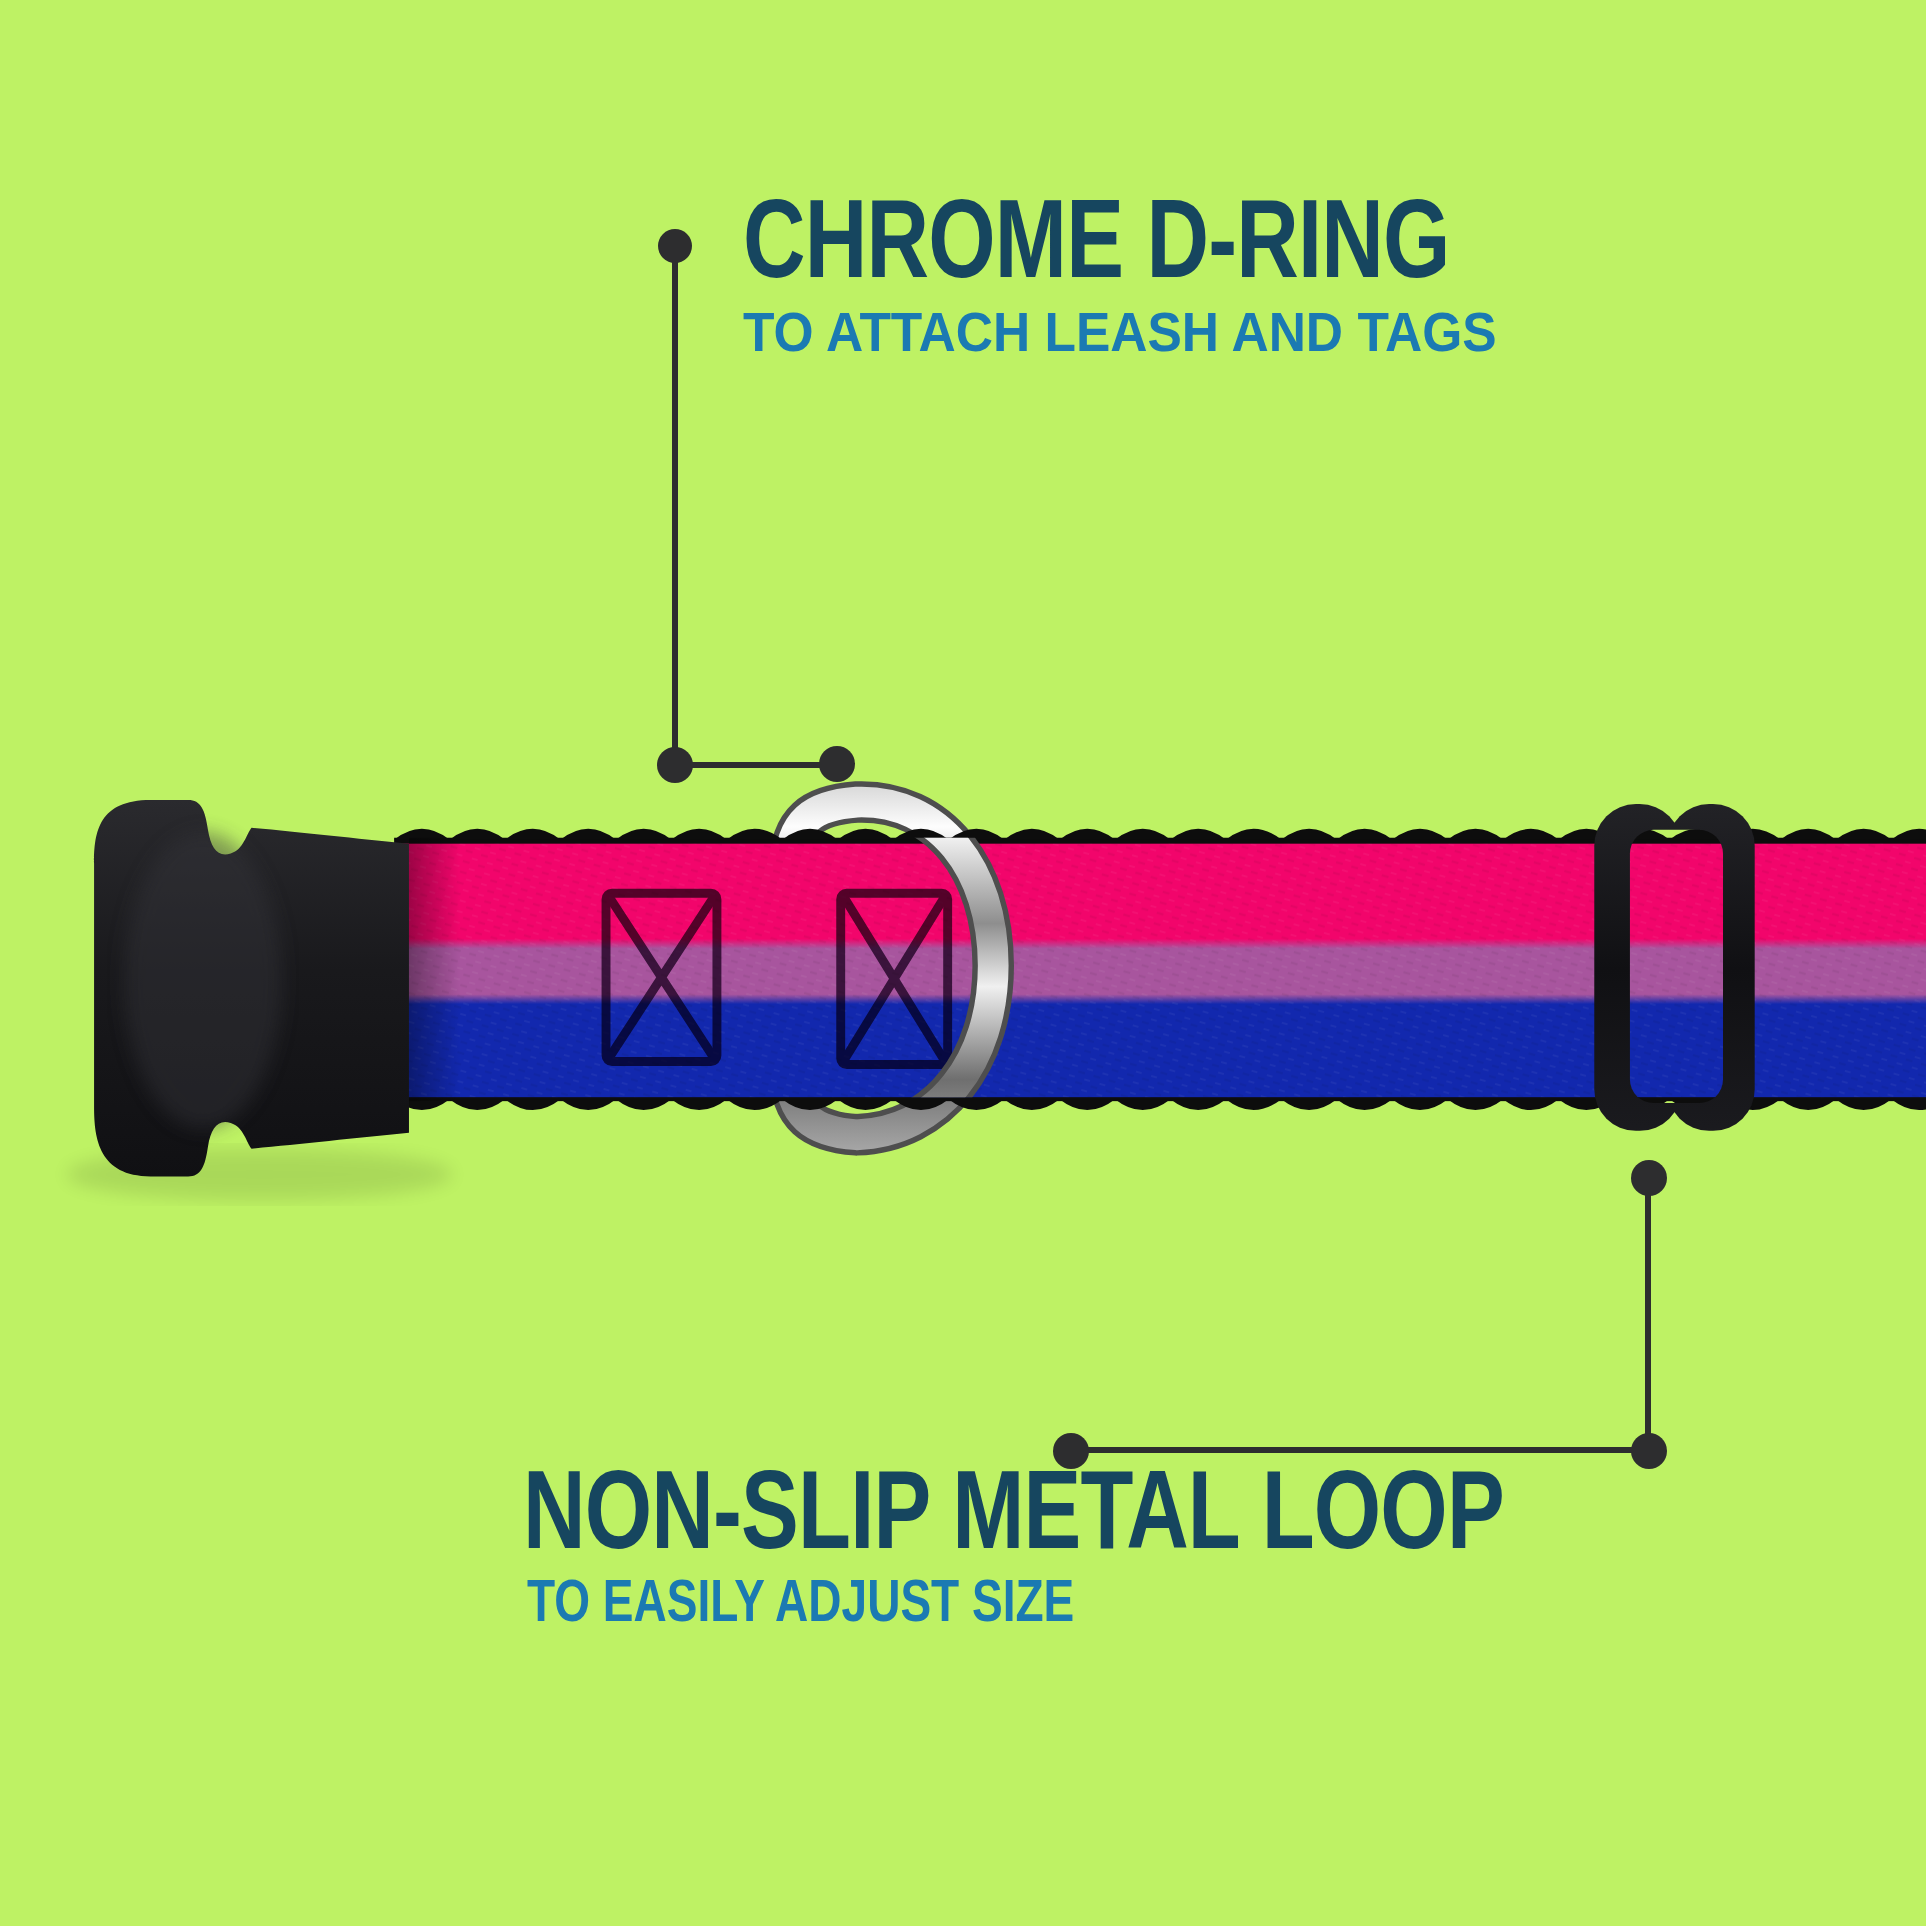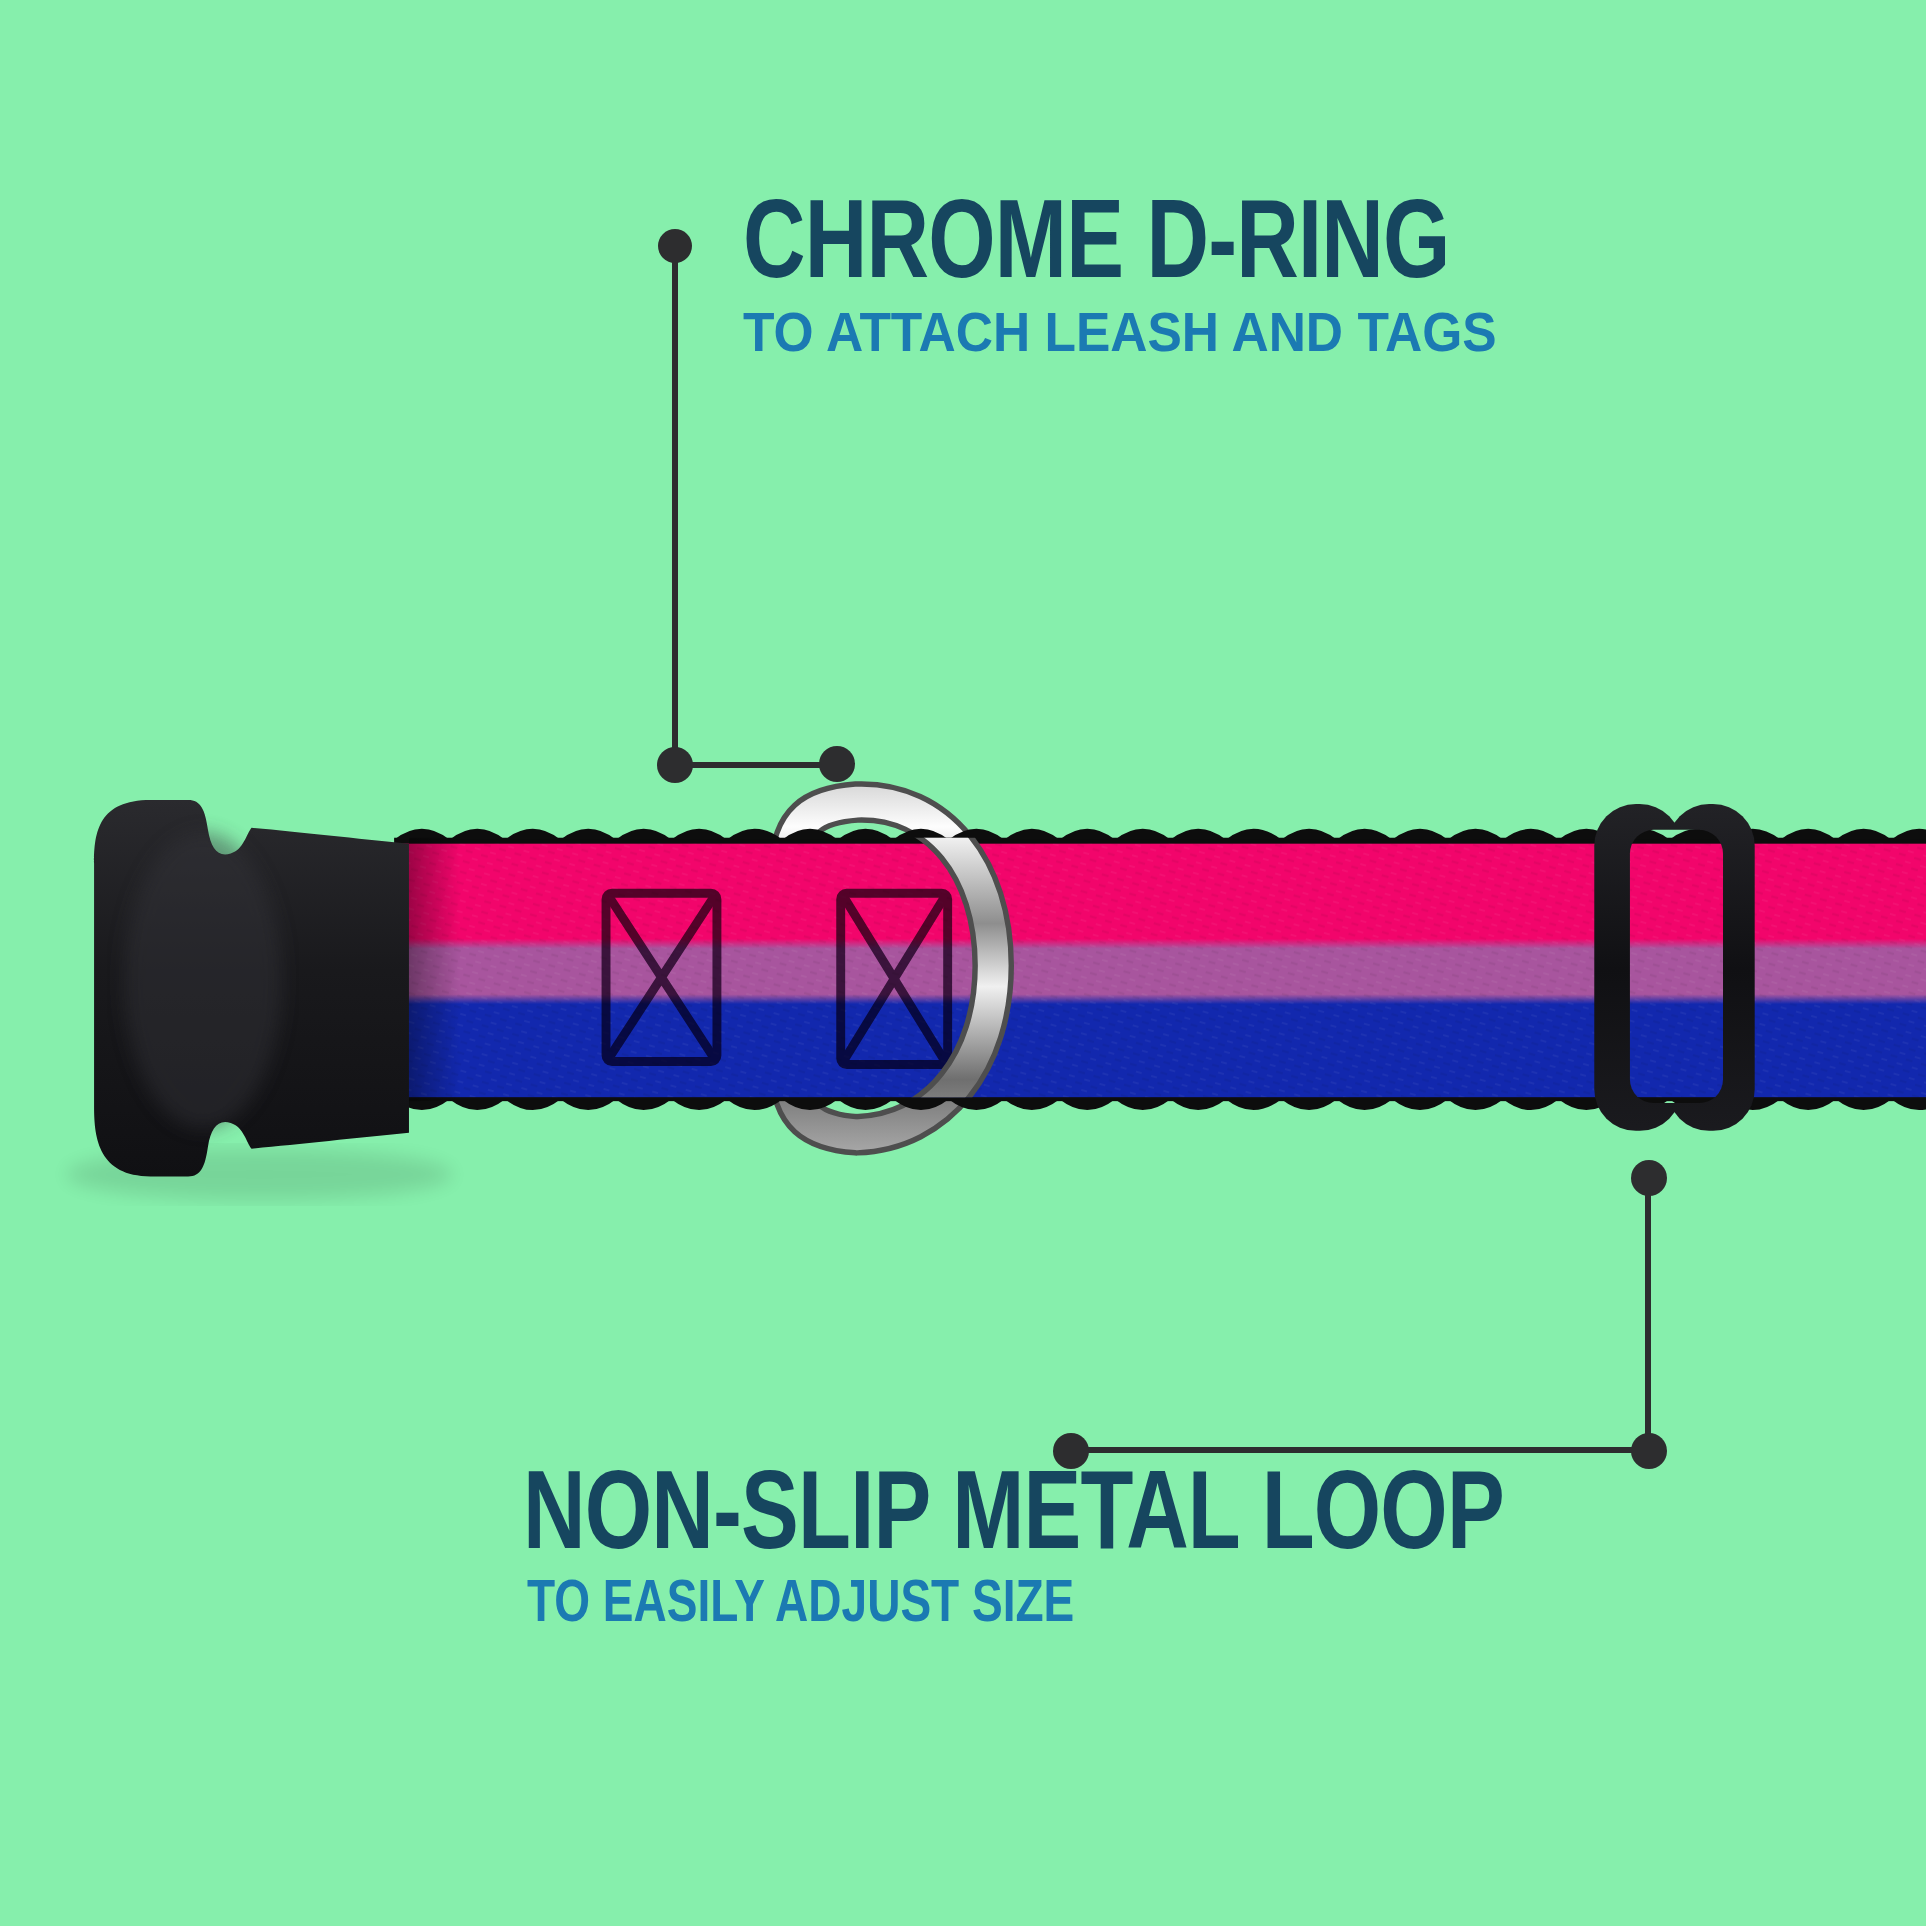--- a/index.html
+++ b/index.html
@@ -1,16 +1,16 @@
 <!DOCTYPE html>
 <html><head>
 <meta charset="utf-8">
 <style>
   html,body{margin:0;padding:0;background:#ffffff;}
-  .canvas{position:relative;width:1927px;height:1927px;background:#86efac;overflow:hidden;
+  .canvas{position:relative;width:1927px;height:1927px;background:#bef264;overflow:hidden;
           font-family:"Liberation Sans",sans-serif;}
   .strap-svg{position:absolute;left:0;top:0;}
   
   .co-title{position:absolute;font-weight:700;color:#16465f;line-height:1;white-space:nowrap;
             transform:scaleX(.78);transform-origin:left top;letter-spacing:-1px;}
   .co-sub{position:absolute;font-weight:700;color:#1b7ab2;line-height:1;white-space:nowrap;
           transform-origin:left top;letter-spacing:0;}
   .t-top-title{left:743px;top:184px;font-size:111px;}
   .t-top-sub{left:743px;top:304px;font-size:56px;transform:scaleX(.92);}
   .t-bot-title{left:523px;top:1455px;font-size:111px;}

